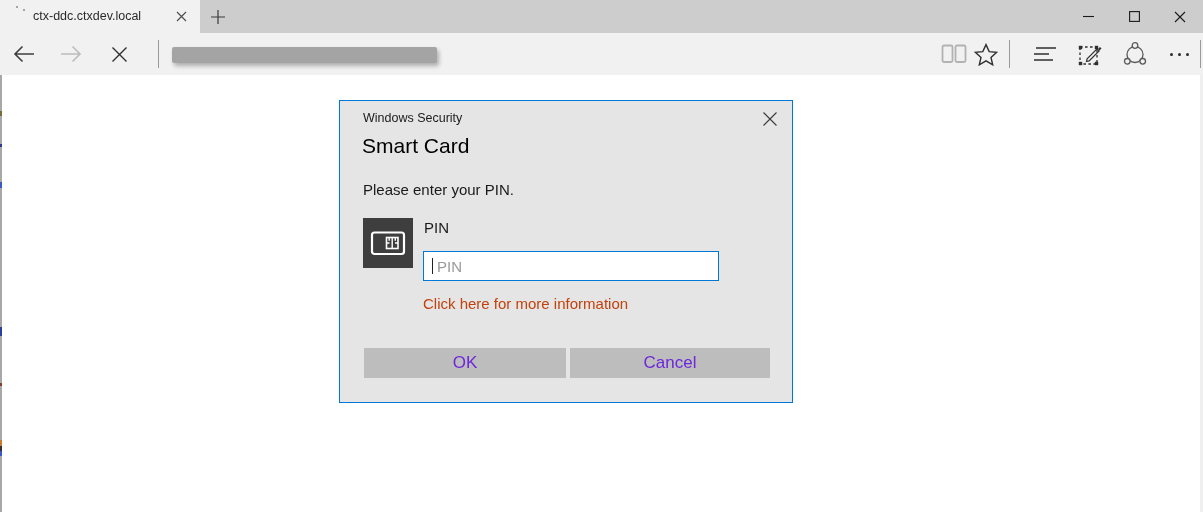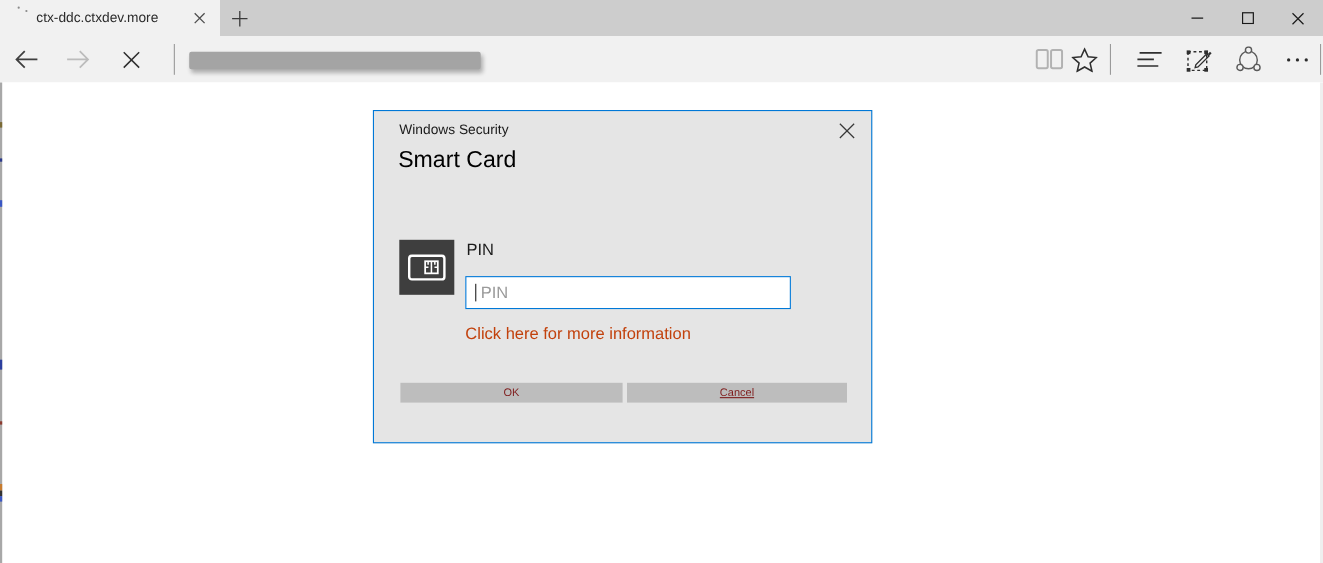--- a/index.html
+++ b/index.html
@@ -57,37 +57,37 @@
   .dlg-message { position:absolute; left:23px; top:80px; font-size:15px; color:#1a1a1a; }
   .card-icon { position:absolute; left:23px; top:117px; width:50px; height:50px; background:#3e3e3e;
                display:flex; align-items:center; justify-content:center; }
   .pin-label { position:absolute; left:84px; top:118px; font-size:15px; color:#1a1a1a; }
   .pin-wrap { position:absolute; left:83px; top:150px; width:296px; height:30px; }
   .pin-input { width:296px; height:30px; border:1px solid #0078d7; background:#fff; font-size:15px;
                font-family:"Liberation Sans", sans-serif; padding:0 6px 0 13px; color:#1a1a1a; outline:none; }
   .pin-input::placeholder { color:#9a9a9a; opacity:1; }
   .pin-caret { position:absolute; left:9px; top:7px; width:1px; height:16px; background:#222; }
   .dlg-link { position:absolute; left:83px; top:194px; font-size:15px; color:#c2410c; text-decoration:none; cursor:pointer; }
-  .btn { position:absolute; top:247px; height:18px; background:#bdbdbd; border:none; font-size:10px; color:#7f1d1d;
+  .btn { position:absolute; top:247px; height:30px; background:#bdbdbd; border:none; font-size:17px; color:#6d28d9;
          font-family:"Liberation Sans", sans-serif; cursor:default; }
   .btn-ok { left:24px; width:202px; }
-  .btn-cancel { left:230px; width:200px;text-decoration:underline; }
+  .btn-cancel { left:230px; width:200px; }
 </style>
 </head>
 <body>
 
 <div class="win">
 
   <div class="tabbar">
     <div class="tab">
       <span class="favdots">
           <i class="d1"></i>
           <i class="d2"></i>
         </span>
-      <span class="tabtitle">ctx-ddc.ctxdev.more</span>
+      <span class="tabtitle">ctx-ddc.ctxdev.local</span>
       <span class="tabclose">
         <svg width="11" height="11" viewBox="0 0 11 11">
             <path d="M1 1l9 9M10 1l-9 9" stroke="#4f4f4f" stroke-width="1.2" fill="none"></path>
           </svg>
       </span>
     </div>
     <div class="newtab">
       <svg width="16" height="16" viewBox="0 0 16 16">
           <path d="M8 1v14M1 8h14" stroke="#3a3a3a" stroke-width="1.2" fill="none"></path>
         </svg>
@@ -191,20 +191,21 @@
     <div class="right-sliver"></div>
 
     <div class="dialog">
       <div class="dlg-caption">Windows Security</div>
       <div class="dlg-close">
         <svg width="16" height="16" viewBox="0 0 16 16">
             <path d="M1.5 1.5l13 13M14.5 1.5l-13 13" stroke="#3a3a3a" stroke-width="1.1" fill="none"></path>
           </svg>
       </div>
       <div class="dlg-title">Smart Card</div>
+      <div class="dlg-message">Please enter your PIN.</div>
 
       <div class="card-icon">
         <svg width="50" height="50" viewBox="0 0 50 50">
           <rect x="9" y="14.5" width="32" height="21.5" rx="2.5" fill="none" stroke="#ffffff" stroke-width="2.2"></rect>
           <rect x="23.5" y="19.5" width="11.5" height="11" fill="none" stroke="#ffffff" stroke-width="1.6"></rect>
           <path d="M29.2 19.5v11M26.2 19.5v3.2M32.3 19.5v3.2M23.5 25h3M32 25h3" stroke="#ffffff" stroke-width="1.4" fill="none"></path>
         </svg>
       </div>
 
       <div class="pin-label">PIN</div>

